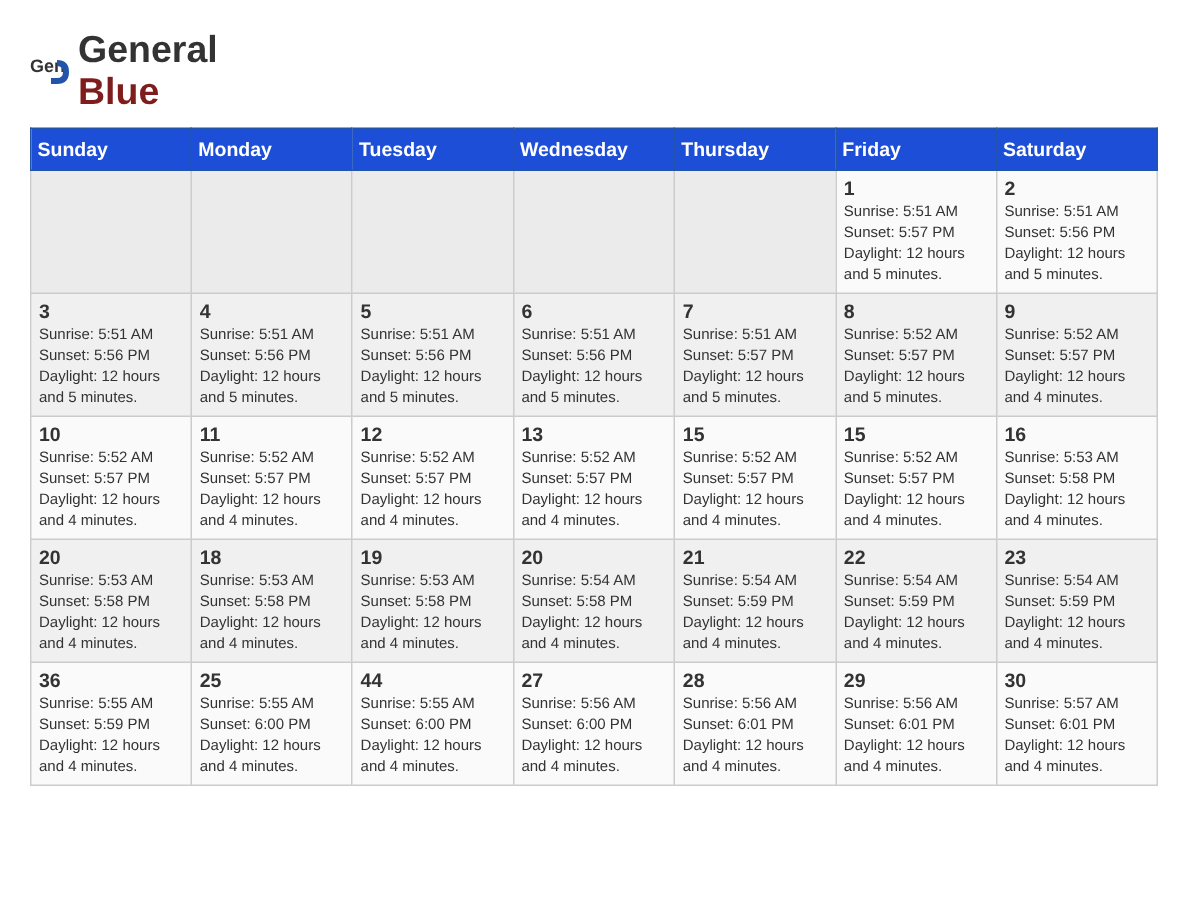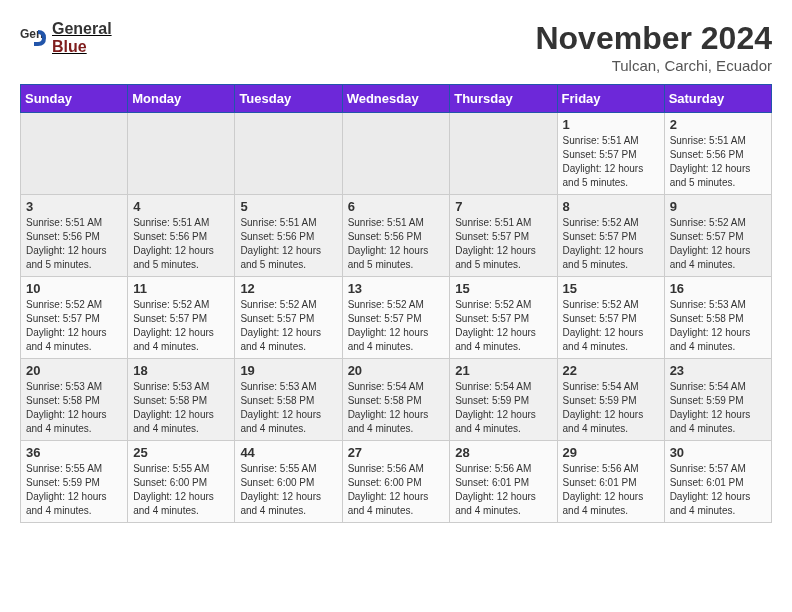--- a/index.html
+++ b/index.html
@@ -15,24 +15,23 @@
       justify-content: space-between;
       align-items: flex-start;
       margin-bottom: 10px;
     }
     .logo {
       display: flex;
       align-items: center;
       gap: 4px;
     }
     .logo-text {
-      font-size: 16px;
+      font-size: 25px;
       font-weight: bold;
       line-height: 1.1;
-      text-decoration: underline;
     }
     .logo-general { color: #333; }
     .logo-blue { color: #7f1d1d; }
     .logo-icon {
       width: 28px;
       height: 28px;
     }
     .title-block {
       text-align: right;
     }
@@ -77,41 +76,37 @@
       font-weight: bold;
       margin-bottom: 2px;
     }
     .day-info {
       font-size: 10px;
       line-height: 1.4;
       color: #333;
     }
     tr:nth-child(odd) td { background: #fafafa; }
     tr:nth-child(even) td { background: #f0f0f0; }
-    .calendar thead tr th { background: #6d28d9; }
+    .calendar thead tr th { background: #1d4ed8; }
     td.empty { background: #ebebeb !important; }
   </style>
 </head>
 <body>
 
 <div class="header">
   <div class="logo">
     <svg class="logo-icon" viewBox="0 0 28 28">
       <text x="0" y="14" font-size="12" font-weight="bold" fill="#333">Gen</text>
       <path d="M18 6 Q26 6 26 14 Q26 22 18 22 L14 22 L14 18 L18 18 Q22 18 22 14 Q22 10 18 10 Z" fill="#2255aa"></path>
     </svg>
     <div class="logo-text">
       <span class="logo-general">General</span><br>
       <span class="logo-blue">Blue</span>
     </div>
   </div>
-  <div class="title-block">
-    <div class="month-title">November 2024</div>
-    <div class="location">Tulcan, Carchi, Ecuador</div>
-  </div>
 </div>
 
 <table class="calendar">
   <thead>
     <tr>
     <th>Sunday</th>
         <th>Monday</th>
         <th>Tuesday</th>
         <th>Wednesday</th>
         <th>Thursday</th>

